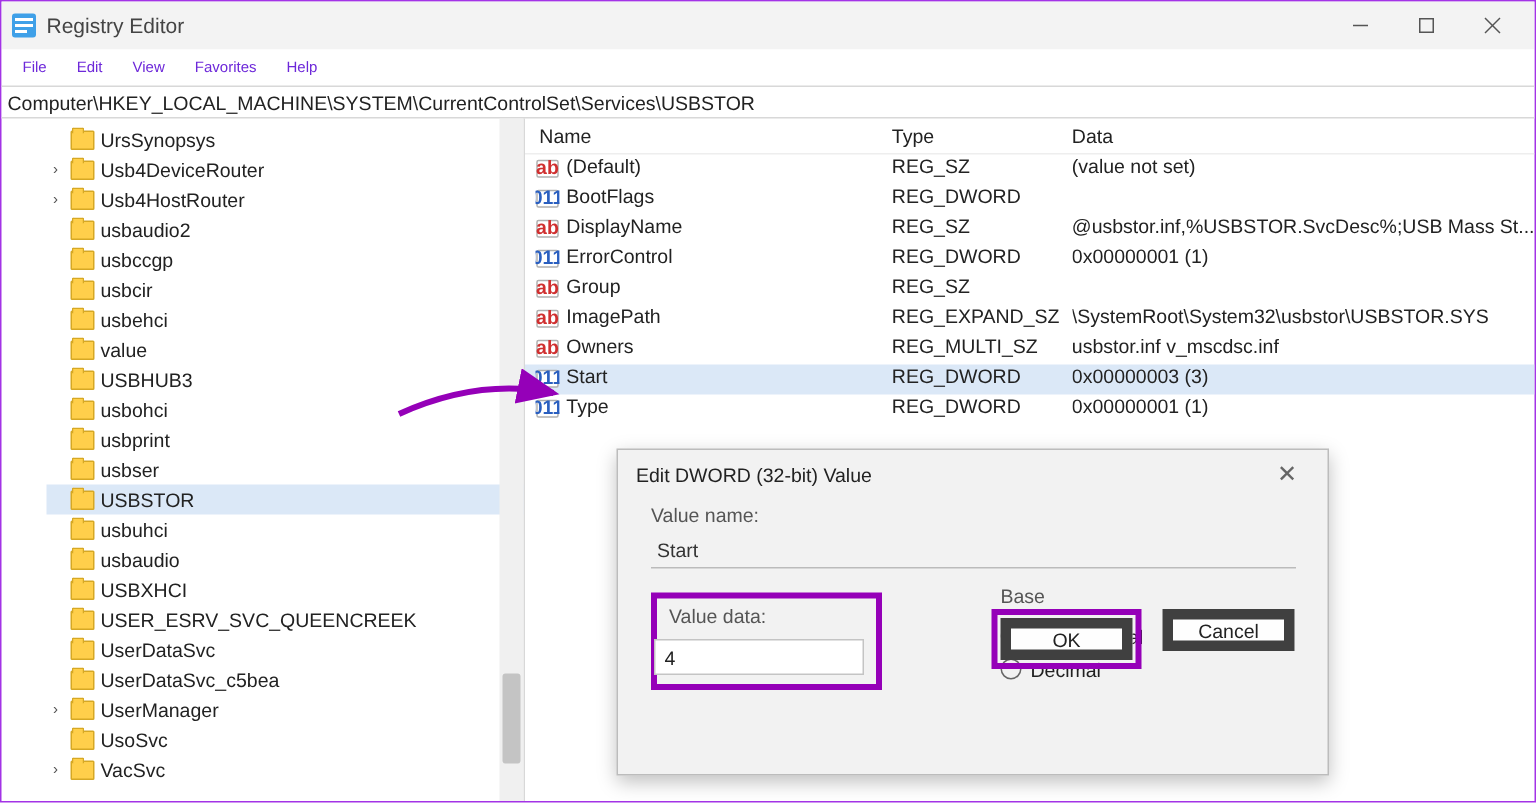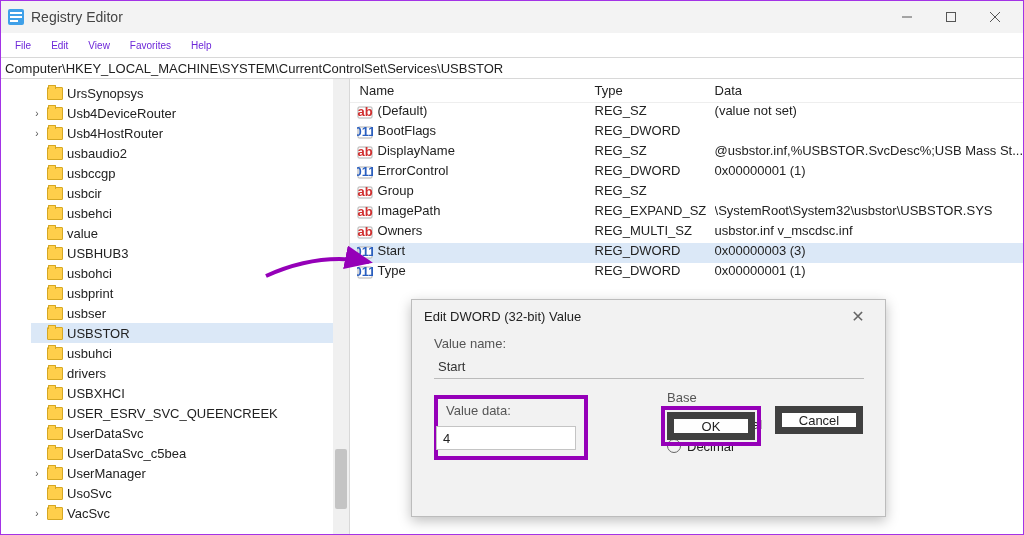--- a/index.html
+++ b/index.html
@@ -169,21 +169,21 @@
           <span class="name">USBSTOR</span>
         </li>
         <li>
           <span class="chev"></span>
           <span class="fld"></span>
           <span class="name">usbuhci</span>
         </li>
         <li>
           <span class="chev"></span>
           <span class="fld"></span>
-          <span class="name">drivers</span>
+          <span class="name">usbaudio</span>
         </li>
         <li>
           <span class="chev"></span>
           <span class="fld"></span>
           <span class="name">USBXHCI</span>
         </li>
         <li>
           <span class="chev"></span>
           <span class="fld"></span>
           <span class="name">USER_ESRV_SVC_QUEENCREEK</span>

